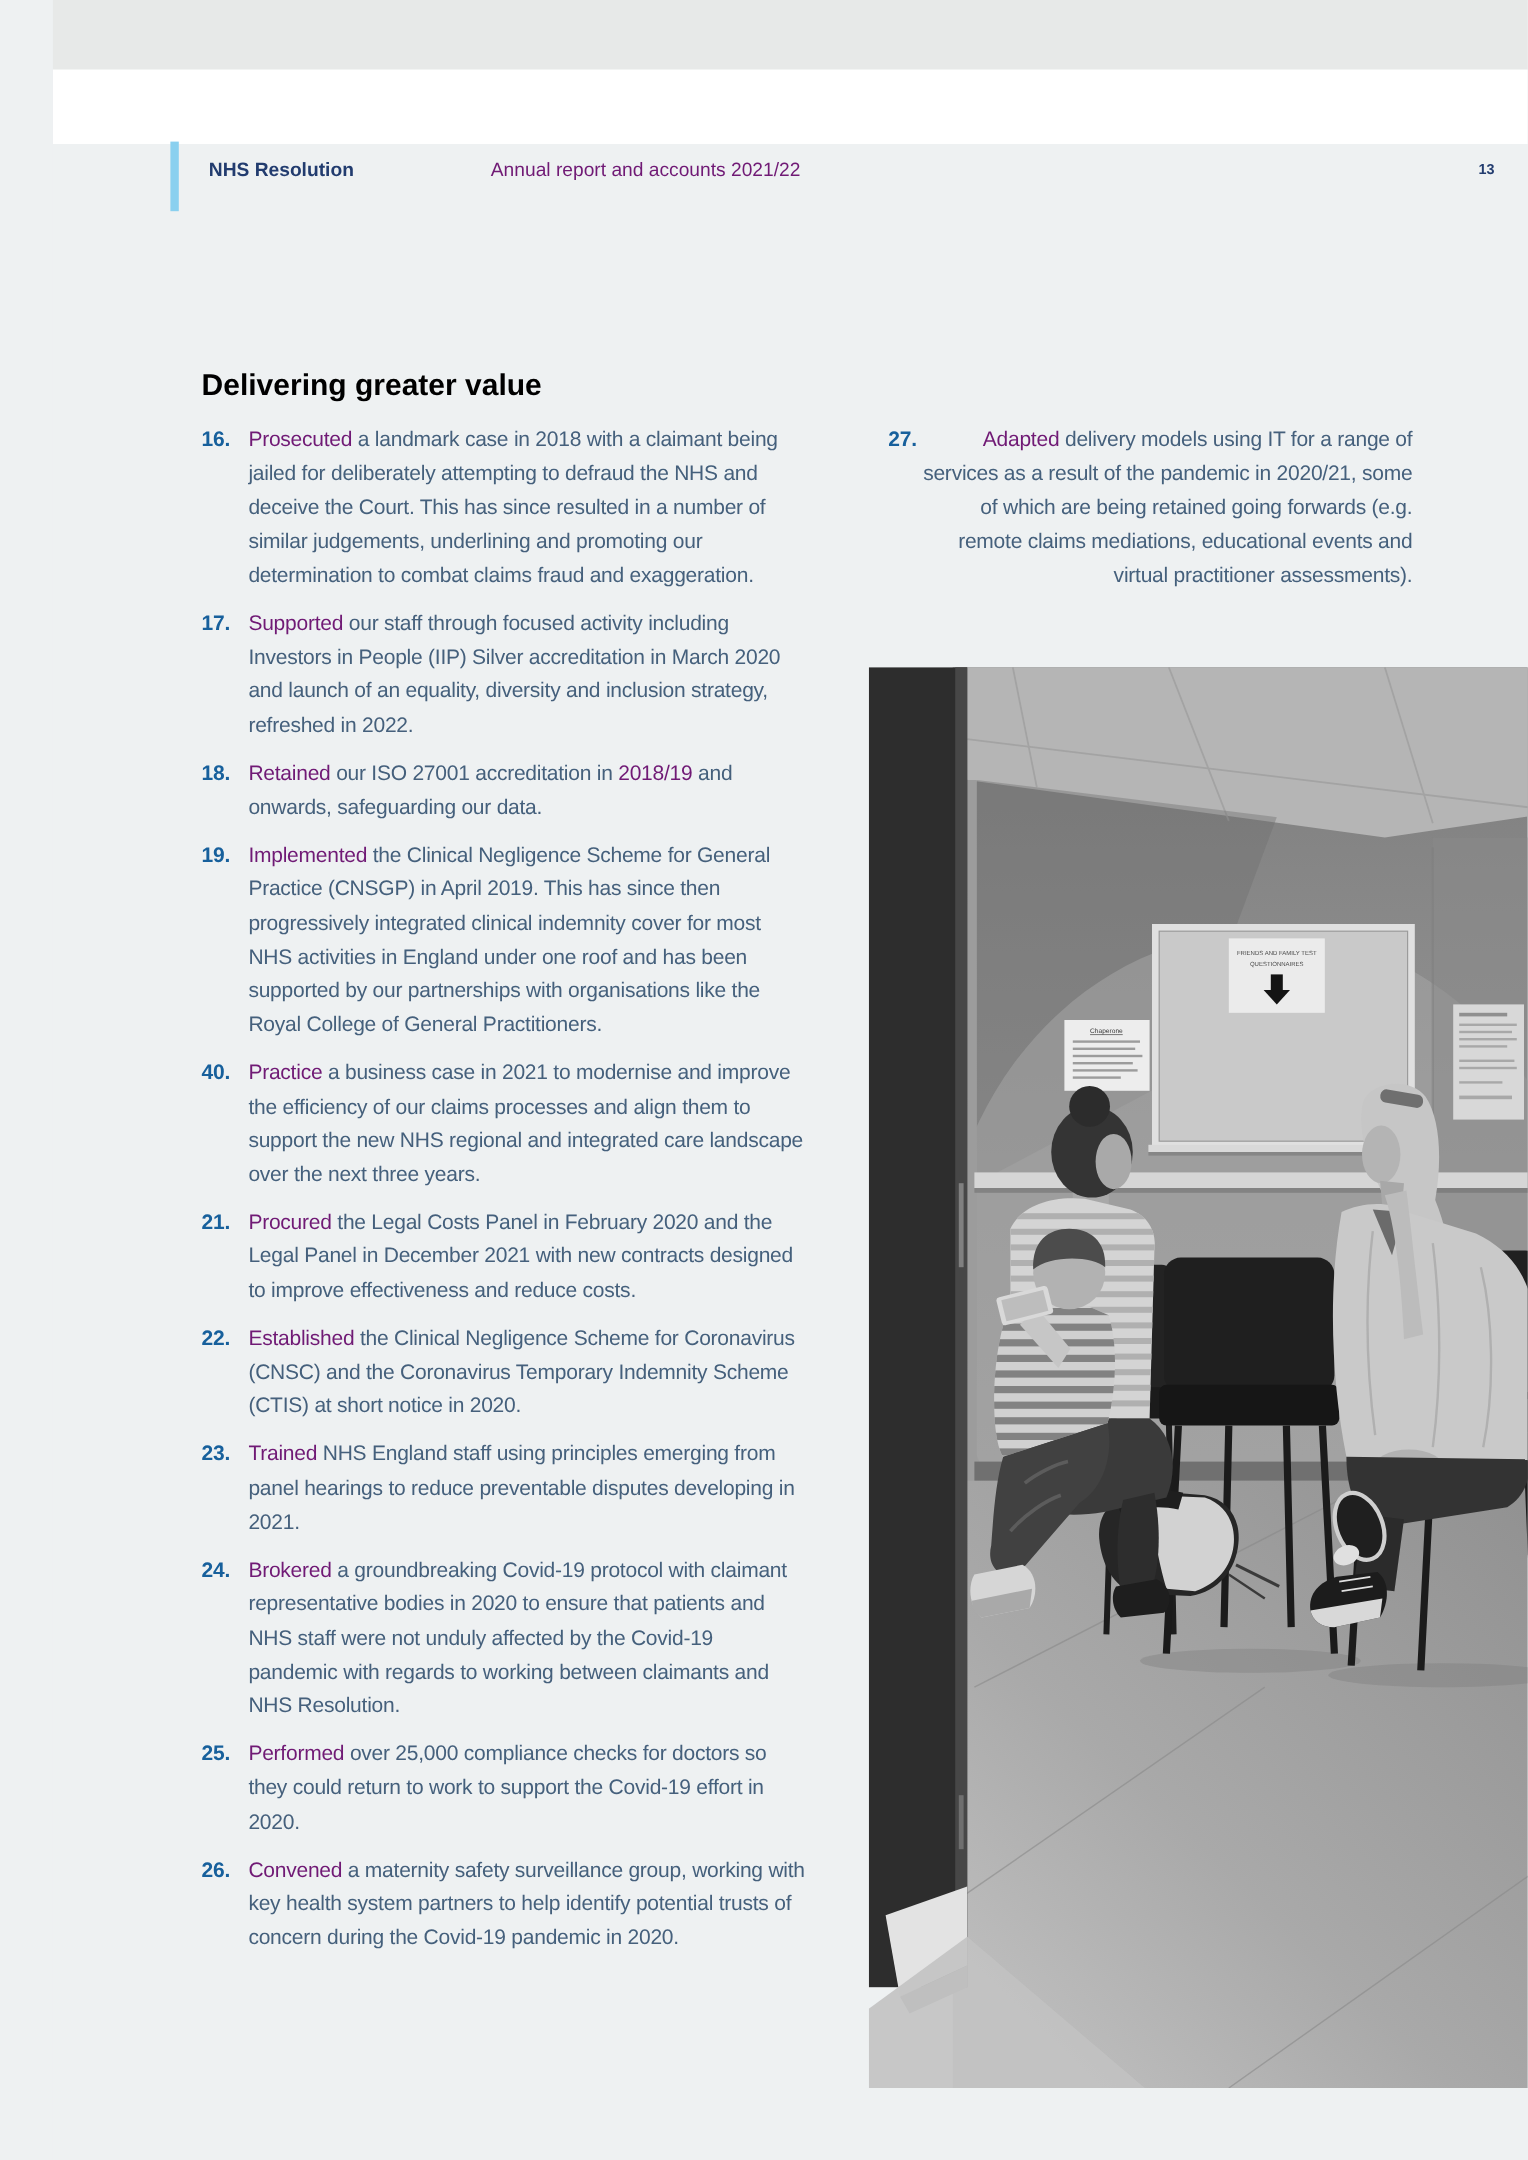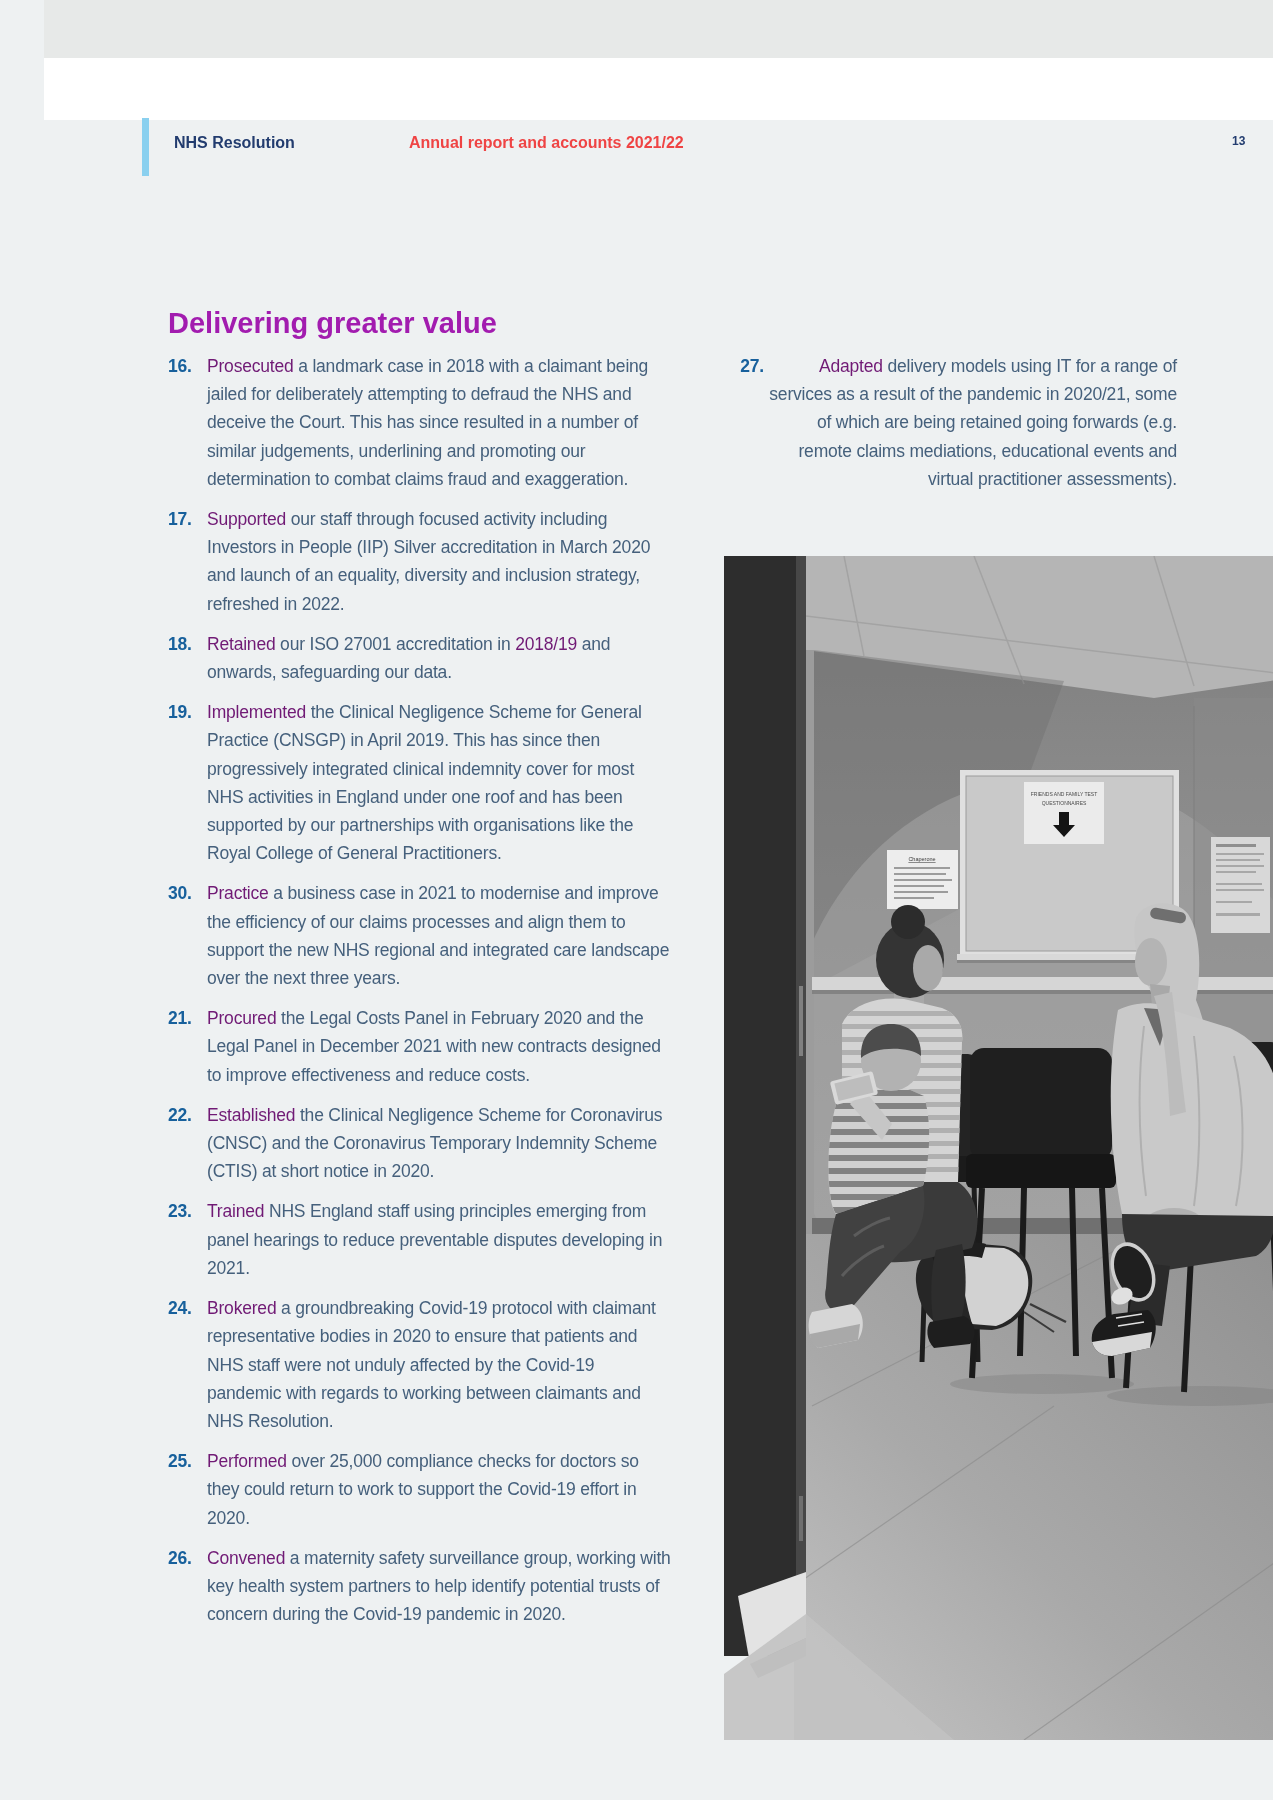--- a/index.html
+++ b/index.html
@@ -2,25 +2,25 @@
 <html><head>
 <meta charset="utf-8">
 <style>
   html,body{margin:0;padding:0;background:#eef1f2;}
   .page{position:relative;width:1273px;height:1800px;background:#eef1f2;overflow:hidden;
         font-family:"Liberation Sans",sans-serif;margin-left:44px;}
   .top-strip{position:absolute;left:0;top:0;width:1273px;height:58px;background:#e7e9e8;}
   .header-band{position:absolute;left:0;top:58px;width:1273px;height:62px;background:#ffffff;}
   .accent-bar{position:absolute;left:98px;top:60px;width:7px;height:58px;background:#8ad0ef;}
   .org-name{position:absolute;left:130px;top:76px;font-size:16px;font-weight:700;color:#223c6f;}
-  .report-title{position:absolute;left:365px;top:76px;font-size:16px;font-weight:700;color:#ef4444;}
+  .report-title{position:absolute;left:365px;top:76px;font-size:16px;font-weight:400;color:#701a75;}
   .page-number{position:absolute;left:1188px;top:76px;font-size:12px;font-weight:700;color:#223c6f;}
   .page-tab{position:absolute;left:1235px;top:58px;width:38px;height:62px;background:#35aee4;}
-  .section-title{position:absolute;left:124px;top:308px;margin:0;font-size:29px;line-height:1.1;
-        font-weight:700;color:#a21caf;}
+  .section-title{position:absolute;left:124px;top:308px;margin:0;font-size:25px;line-height:1.1;
+        font-weight:700;color:#000000;}
   .col{position:absolute;top:352px;font-size:17.5px;line-height:28.2px;letter-spacing:-0.2px;color:#45607c;}
   .col-left{left:124px;width:505px;}
   .col-right{left:681px;width:452px;text-align:right;}
   .list-item{display:flex;margin:0 0 12px 0;}
   .num{flex:0 0 39px;font-weight:700;color:#17609c;}
   .txt{flex:1;}
   .txt b{font-weight:400;color:#701a75;}
   .photo{position:absolute;left:680px;top:556px;width:593px;height:1184px;}
   .photo svg{display:block;}
   svg text{font-family:"Liberation Sans",sans-serif;}
@@ -51,21 +51,21 @@
       </div>
       <div class="list-item">
         <span class="num">18.</span>
         <span class="txt"><b>Retained</b><span> our ISO 27001 accreditation in </span><b>2018/19</b><span> and onwards, safeguarding our data.</span></span>
       </div>
       <div class="list-item">
         <span class="num">19.</span>
         <span class="txt"><b>Implemented</b><span> the Clinical Negligence Scheme for General Practice (CNSGP) in April 2019. This has since then progressively integrated clinical indemnity cover for most NHS activities in England under one roof and has been supported by our partnerships with organisations like the Royal College of General Practitioners.</span></span>
       </div>
       <div class="list-item">
-        <span class="num">30.</span>
+        <span class="num">40.</span>
         <span class="txt"><b>Practice</b><span> a business case in 2021 to modernise and improve the efficiency of our claims processes and align them to support the new NHS regional and integrated care landscape over the next three years.</span></span>
       </div>
       <div class="list-item">
         <span class="num">21.</span>
         <span class="txt"><b>Procured</b><span> the Legal Costs Panel in February 2020 and the Legal Panel in December 2021 with new contracts designed to improve effectiveness and reduce costs.</span></span>
       </div>
       <div class="list-item">
         <span class="num">22.</span>
         <span class="txt"><b>Established</b><span> the Clinical Negligence Scheme for Coronavirus (CNSC) and the Coronavirus Temporary Indemnity Scheme (CTIS) at short notice in 2020.</span></span>
       </div>

